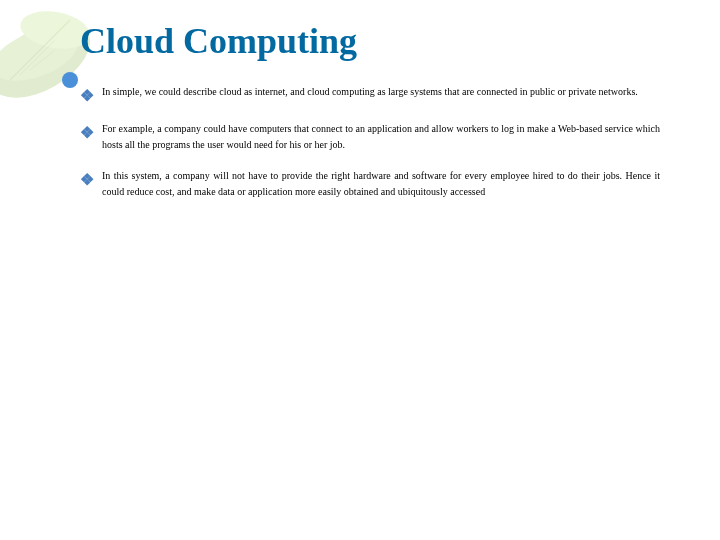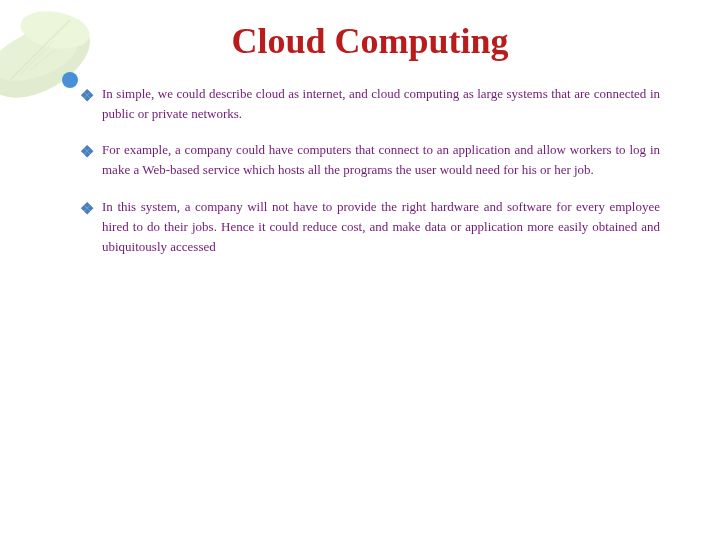--- a/index.html
+++ b/index.html
@@ -27,24 +27,24 @@
       z-index: 0;
     }
 
     .content-wrapper {
       position: relative;
       z-index: 1;
       padding: 20px 60px 20px 80px;
     }
 
     .page-title {
-      text-align: center;
+      text-align: left;
       font-size: 36px;
       font-weight: bold;
-      color: #b91c1c;
+      color: #0369a1;
       margin-bottom: 22px;
       font-family: 'Times New Roman', Times, serif;
     }
 
     .bullet-section {
       margin-bottom: 16px;
     }
 
     .bullet-item {
       display: flex;
@@ -55,22 +55,22 @@
     .bullet-diamond {
       display: inline-block;
       min-width: 22px;
       margin-top: 2px;
       color: #4a7fbf;
       font-size: 16px;
       font-weight: bold;
     }
 
     .bullet-text {
-      font-size: 13px;
-      color: #701a75;
+      font-size: 10px;
+      color: #000000;
       text-align: justify;
       line-height: 1.55;
       flex: 1;
     }
 
     
     .blue-circle {
       position: absolute;
       top: 72px;
       left: 62px;

